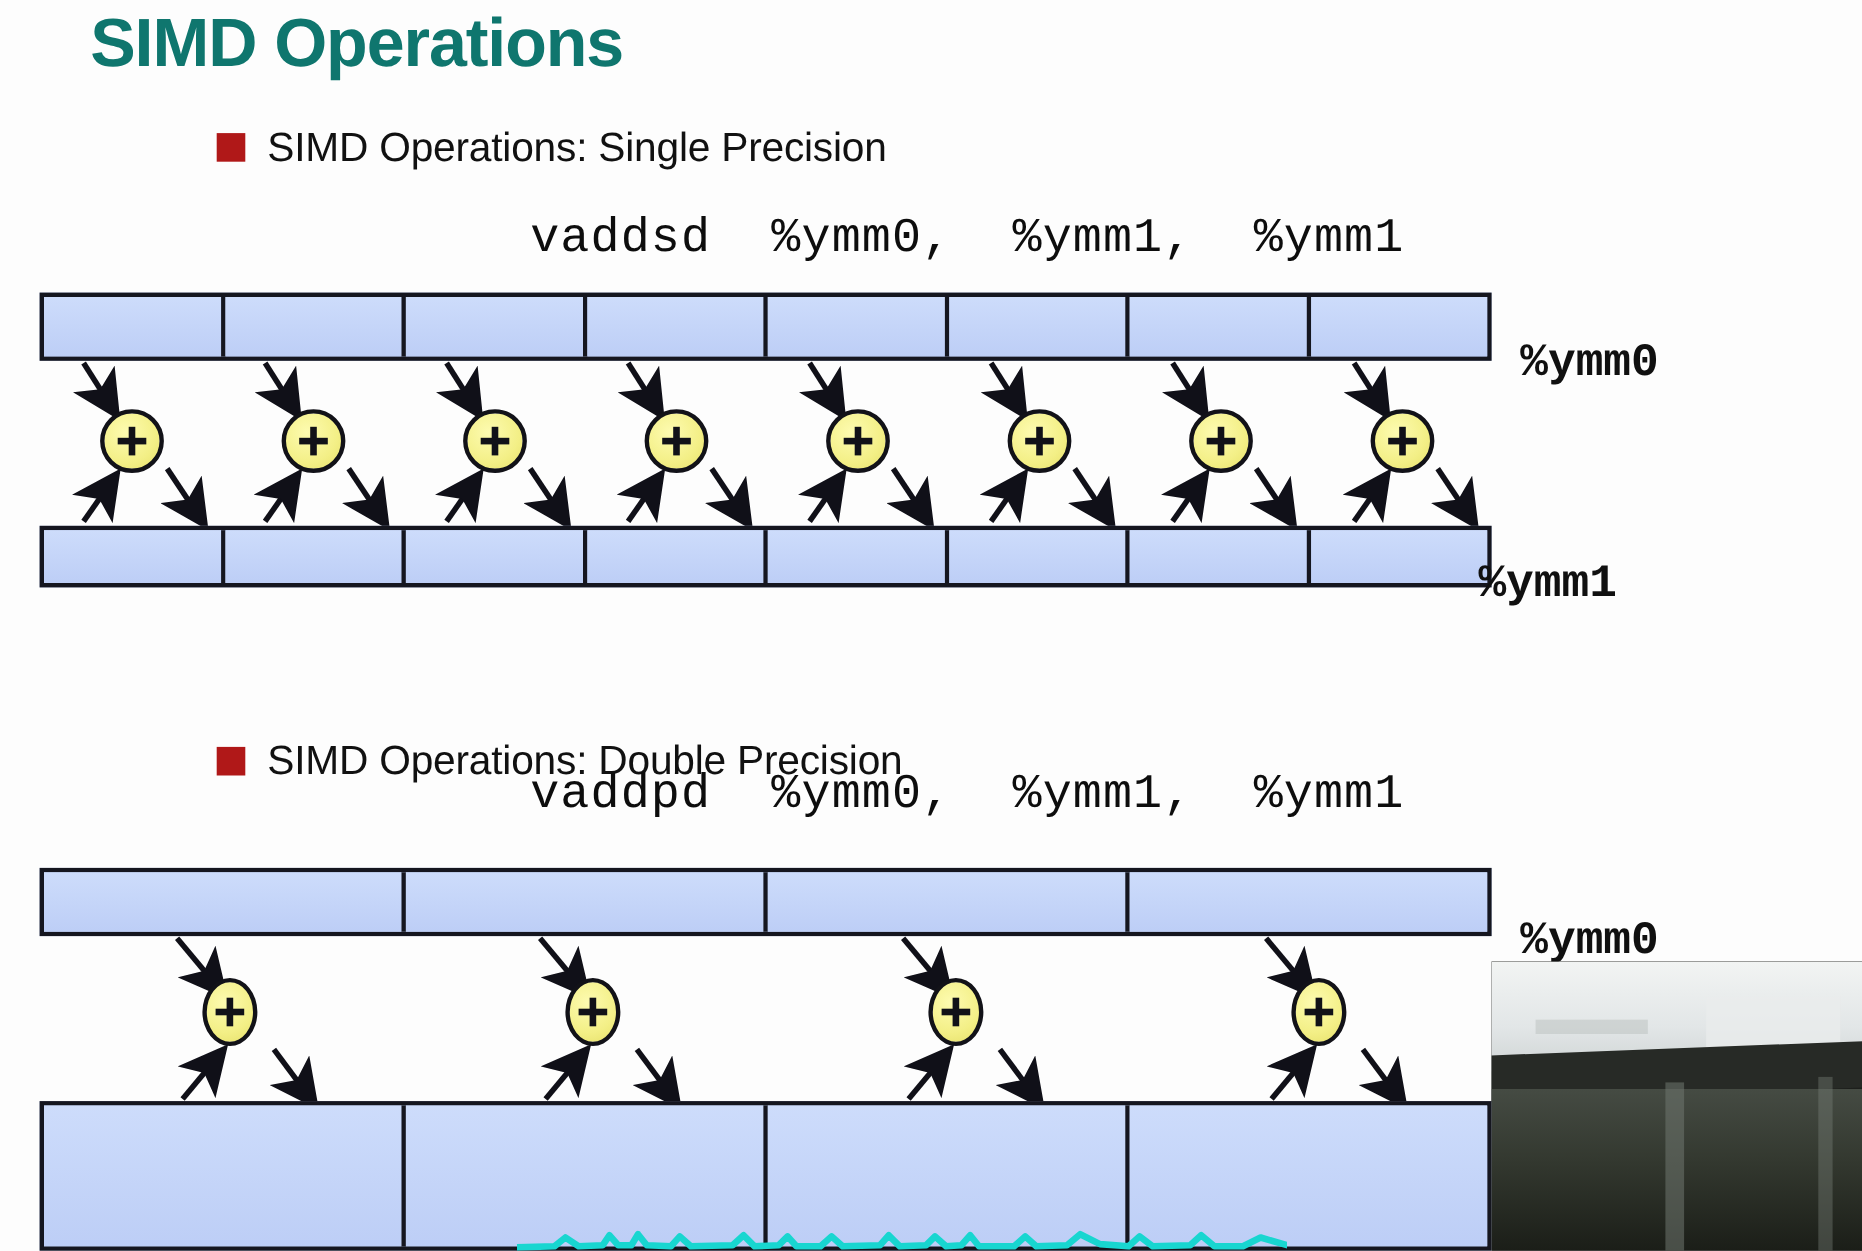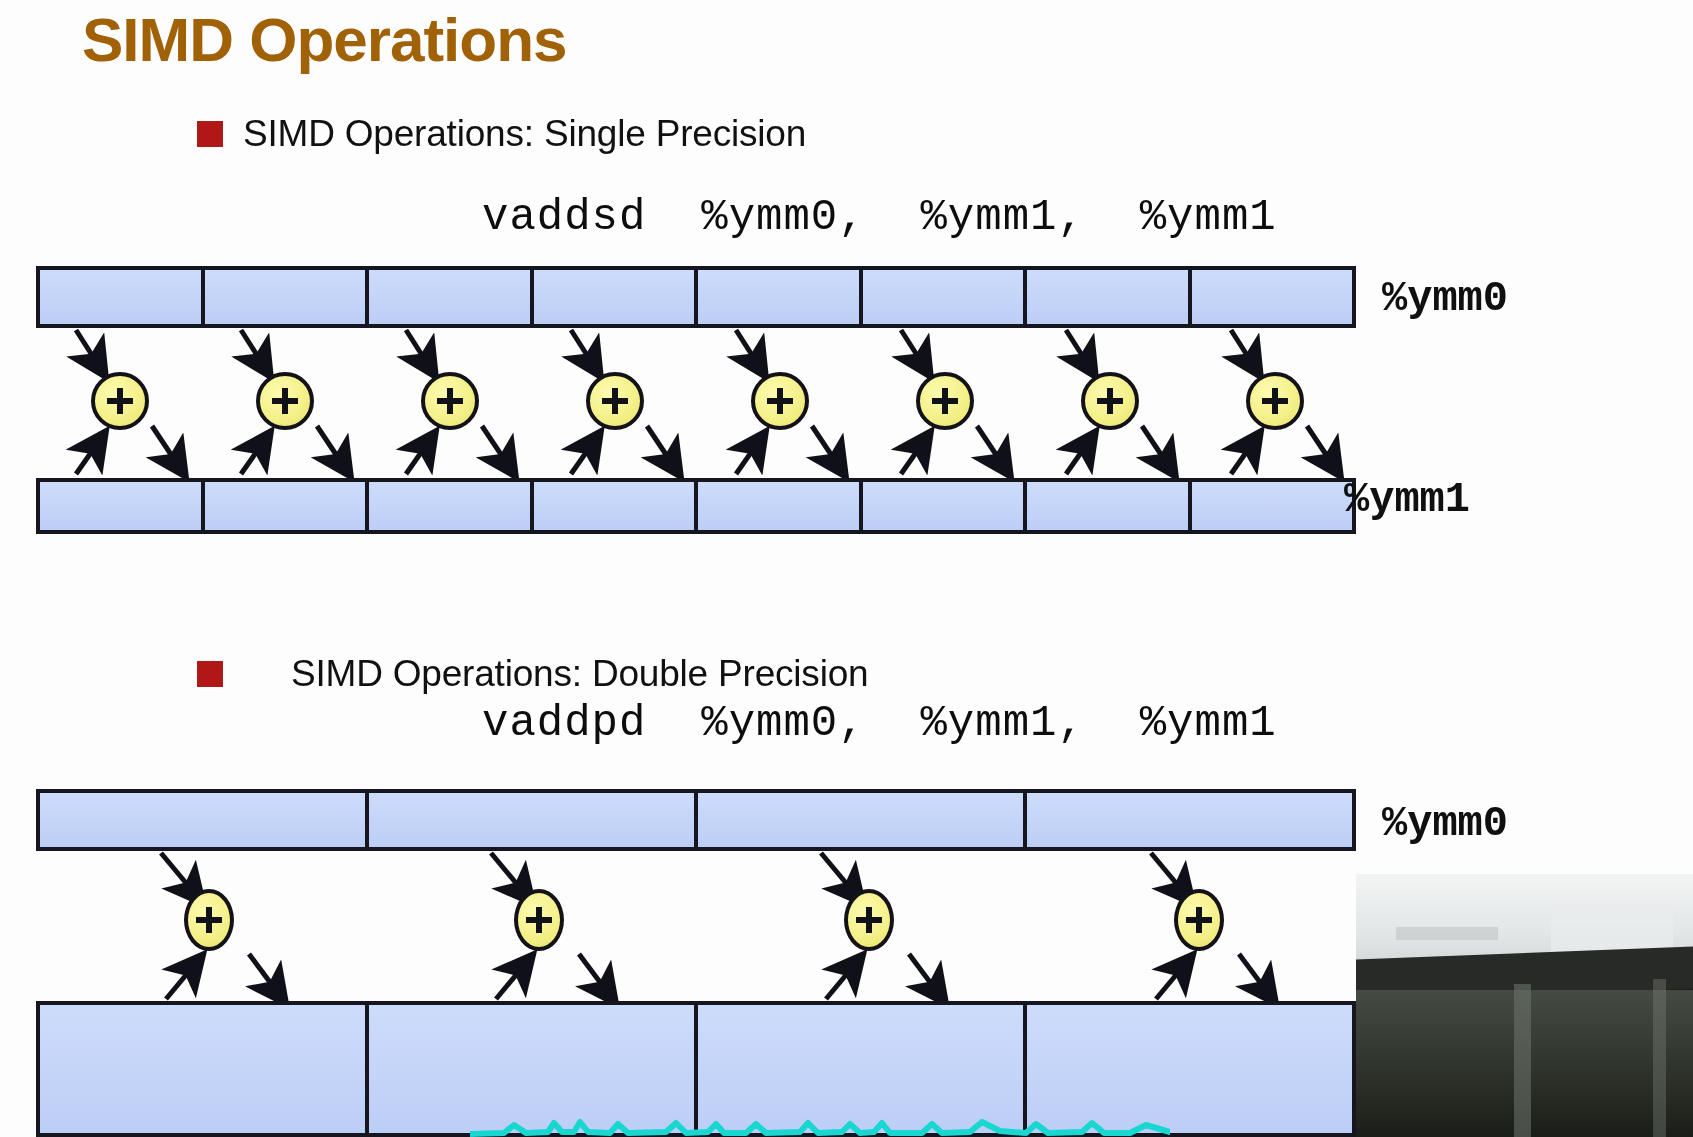--- a/index.html
+++ b/index.html
@@ -18,21 +18,21 @@
 
   
   #slide-title {
     position: absolute;
     left: 82px;
     top: 4px;
     font-family: "Liberation Sans", sans-serif;
     font-weight: bold;
     font-size: 62px;
     letter-spacing: -1px;
-    color: #a16207;
+    color: #0f766e;
     white-space: nowrap;
   }
 
   
   .bullet-row {
     position: absolute;
     display: flex;
     align-items: center;
     white-space: nowrap;
     padding-left: 47px;
@@ -44,21 +44,21 @@
     margin-right: 20px;
     flex: 0 0 auto;
   }
   .bullet-text {
     font-family: "Liberation Sans", sans-serif;
     font-size: 37px;
     color: #111111;
     letter-spacing: -0.2px;
   }
   #bullet-single { left: 150px; top: 113px; }
-  #bullet-double { left: 150px; top: 653px; gap: 48px; }
+  #bullet-double { left: 150px; top: 671px; }
 
   
   .instruction {
     position: absolute;
     font-family: "Liberation Mono", monospace;
     font-weight: normal;
     font-size: 44px;
     color: #0d0d0d;
     white-space: pre;
     letter-spacing: 1px;
@@ -142,20 +142,21 @@
   }
 
   
   .reg-label {
     position: absolute;
     font-family: "Liberation Mono", monospace;
     font-weight: bold;
     font-size: 42px;
     color: #101010;
     white-space: nowrap;
+    margin-top: 31px;
   }
   #label-sp-ymm0 { left: 1382px; top: 275px; }
   #label-sp-ymm1 { left: 1344px; top: 476px; }
   #label-dp-ymm0 { left: 1382px; top: 800px; }
 
   
   #pip-overlay {
     position: absolute;
     left: 1356px;
     top: 874px;

